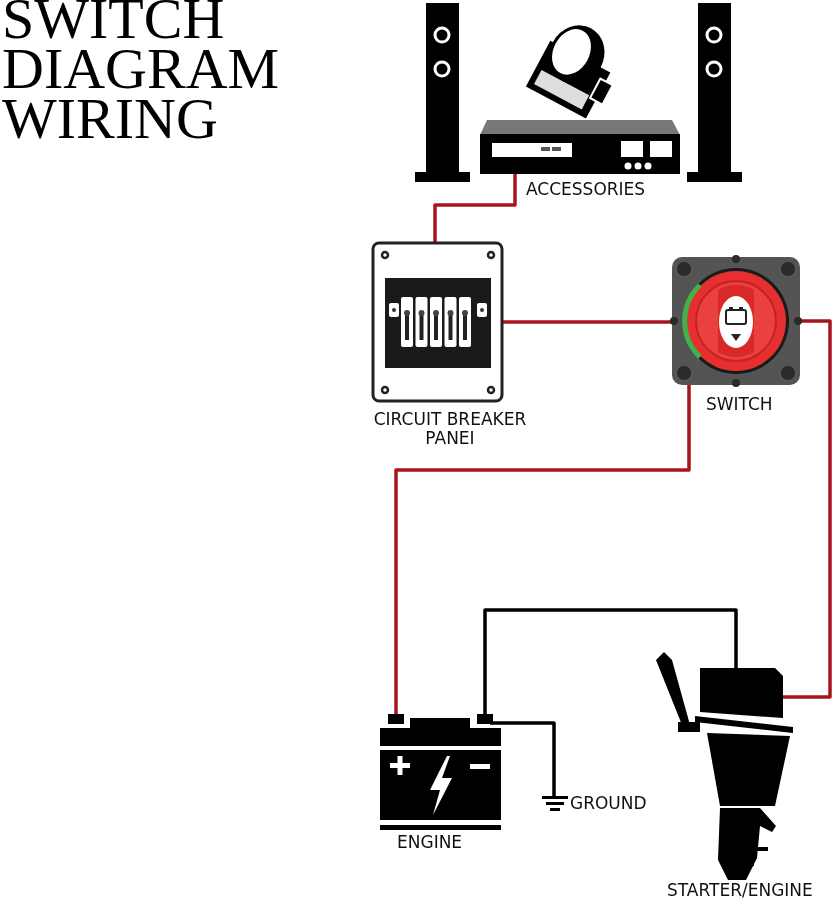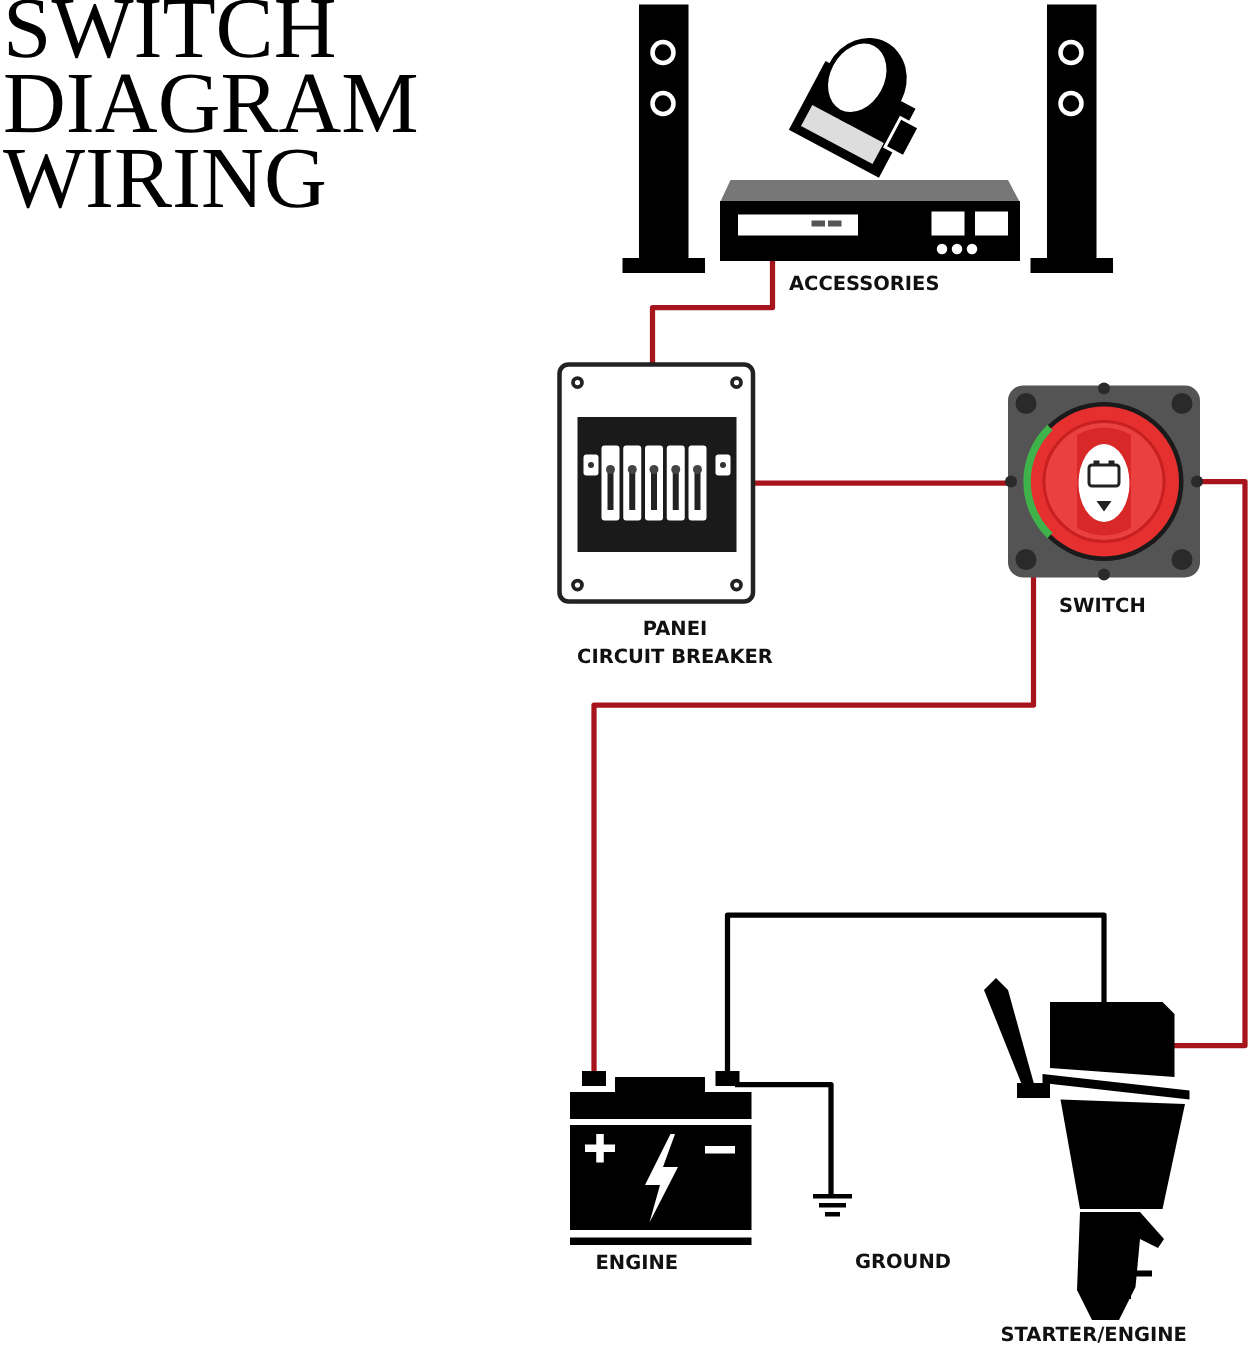--- a/index.html
+++ b/index.html
@@ -7,21 +7,21 @@
   .title {
     position: absolute; left: 2px; top: -6px;
     font-family: "Liberation Serif", "DejaVu Serif", serif;
     font-size: 58px; line-height: 50px; color: #000;
     letter-spacing: 0px; transform: scaleX(1.0); transform-origin: left top;
   }
   .title div { white-space: nowrap; }
   .label {
     position: absolute;
     font-family: "DejaVu Sans", "Liberation Sans", sans-serif;
-    font-weight: bold; font-size: 13px; color: #111; text-align: center;
+    font-weight: normal; font-size: 17px; color: #111; text-align: center;
     line-height: 19px; white-space: nowrap;
   }
   svg.diagram { position: absolute; left: 0; top: 0; }
 </style>
 </head>
 <body>
 
 <div class="title">
   <div>SWITCH</div>
   <div>DIAGRAM</div>
@@ -182,19 +182,19 @@
     <path d="M 720 808 L 760 808 L 776 826 L 772 832 L 760 826 L 757 858 L 746 880 L 728 880 L 718 860 Z"></path>
 
     <rect x="748" y="832" width="6" height="34"></rect>
     <rect x="740" y="847" width="28" height="4"></rect>
   </g>
   <line x1="656" y1="735" x2="656" y2="735" stroke="none"></line>
 </svg>
 
 <div class="label" style="left:526px; top:180px;">ACCESSORIES</div>
 <div class="label" style="left:362px; top:410px; width:176px;">
+  <div>CIRCUIT BREAKER</div>
   <div>PANEI</div>
-  <div>CIRCUIT BREAKER</div>
 </div>
 <div class="label" style="left:706px; top:395px;">SWITCH</div>
-<div class="label" style="left:570px; top:832px;">GROUND</div>
+<div class="label" style="left:570px; top:794px;">GROUND</div>
 <div class="label" style="left:397px; top:833px;">ENGINE</div>
 <div class="label" style="left:667px; top:881px;text-align:right;">STARTER/ENGINE</div>
 
 </body></html>

